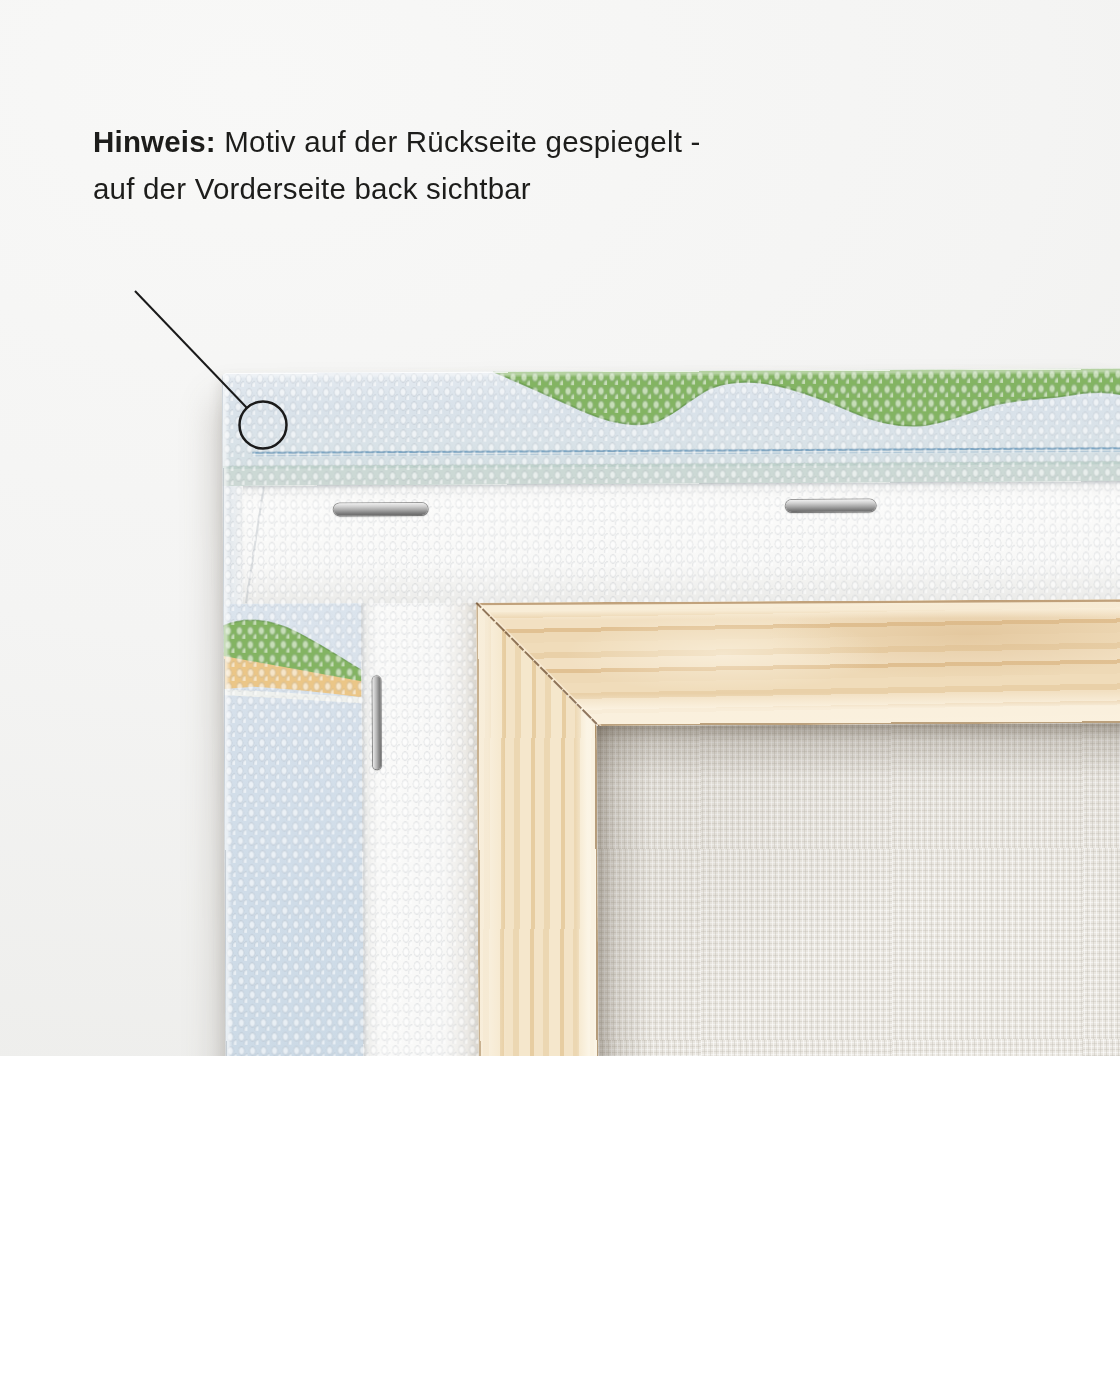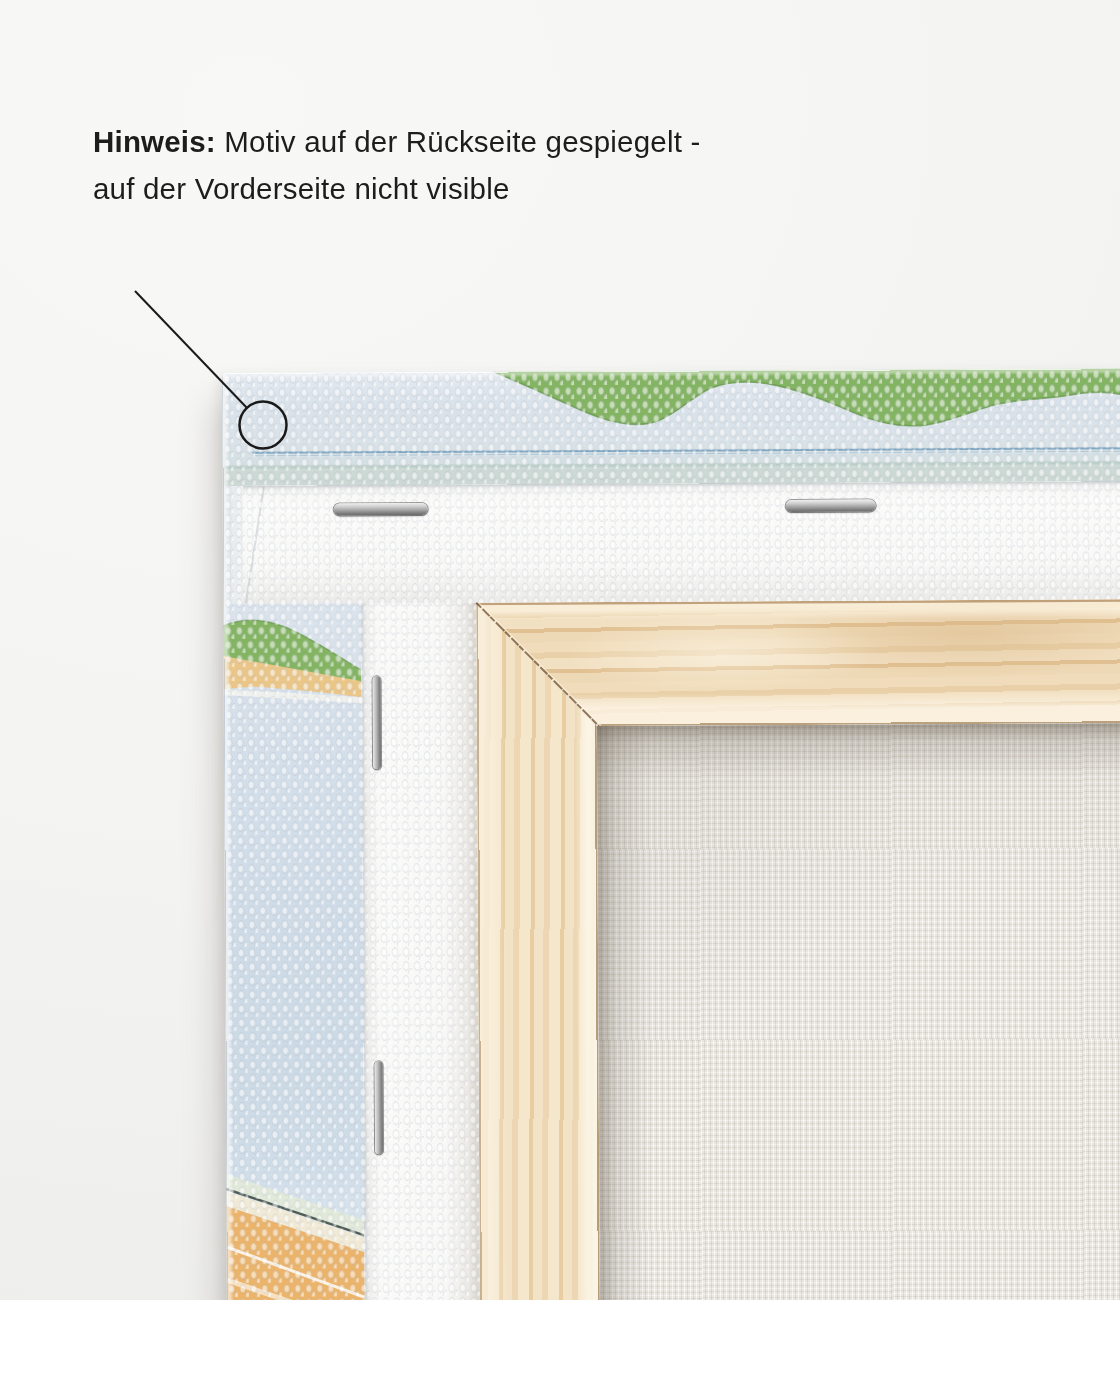--- a/index.html
+++ b/index.html
@@ -1,17 +1,17 @@
 <!DOCTYPE html>
 <html style="--background: #f4f4f3; --text_color: #1d1d1b; --callout_black: #1a1a1a; --hill_green: #83b462; --hill_green_edge: #68984e; --sky_blue: #d9e2ea; --water_teal: #cbd8d4; --horizon_blue: #6e9cbe; --canvas_white: #fafaf9; --raw_canvas: #eae7e1; --wood_light: #f0ddbc; --wood_mid: #ecd6b0; --wood_seam: #5c3a1c; --sand_orange: #ecb46a; --staple_gray: #a9a9a9;"><head>
 <meta charset="utf-8">
 <style>
   html,body{margin:0;padding:0;}
   body{font-family:"Liberation Sans","DejaVu Sans",sans-serif;}
-  .stage{position:relative;width:1120px;height:1300px;overflow:hidden;
+  .stage{position:relative;width:1120px;height:1056px;overflow:hidden;
     background:radial-gradient(130% 95% at 22% 8%, #f8f8f7 0%, #f4f4f3 55%, #eeeeec 100%);}
 
   
   .note{position:absolute;left:93px;top:118px;color:var(--text_color,#1d1d1b);}
   .note p{margin:0;white-space:pre-wrap;}
   .note-de{font-size:29.5px;line-height:47px;letter-spacing:.2px;}
   .note-en{font-size:23.5px;line-height:30px;margin-top:24px;letter-spacing:.1px;}
   .note b{font-weight:700;}
 
   
@@ -92,21 +92,21 @@
     background:
       linear-gradient(180deg, rgba(255,255,255,.85) 0 1px, rgba(255,255,255,.4) 1px 3px, rgba(255,255,255,0) 6px),
       linear-gradient(90deg, rgba(196,202,208,.8) 0 1px, rgba(255,255,255,.55) 1px 3px, rgba(255,255,255,0) 7px);}
 </style>
 </head>
 <body>
 
 <div class="stage">
 
   <div class="note">
-    <p class="note-de"><b>Hinweis:</b><span> Motiv auf der Rückseite gespiegelt -</span><br><span>auf der Vorderseite nicht visible</span></p>
+    <p class="note-de"><b>Hinweis:</b><span> Motiv auf der Rückseite gespiegelt -</span><br><span>auf der Vorderseite back sichtbar</span></p>
   </div>
 
   <div class="art">
 
     <div class="band-top-print">
       <svg width="902" height="113" viewBox="0 0 902 113">
         <path d="M271,0 C305,14 340,31 368,43 C392,53 418,57 436,50 C456,42 470,26 488,18 C505,11 525,10 548,14 C575,19 605,31 632,43 C655,53 678,58 700,56 C722,54 745,44 768,37 C795,29 822,31 845,27 C865,23 884,22 902,27 L902,0 Z" style="fill:var(--hill_green,#83b462)"></path>
         <path d="M271,0 C305,14 340,31 368,43 C392,53 418,57 436,50 C456,42 470,26 488,18 C505,11 525,10 548,14 C575,19 605,31 632,43 C655,53 678,58 700,56 C722,54 745,44 768,37 C795,29 822,31 845,27 C865,23 884,22 902,27" style="fill:none;stroke:var(--hill_green_edge,#68984e);stroke-width:1.6;opacity:.8"></path>
         <line x1="30" y1="80" x2="902" y2="80" style="stroke:var(--horizon_blue,#6e9cbe);stroke-width:2;opacity:.85"></line>
         <line x1="30" y1="83" x2="902" y2="83" style="stroke:#a9c2d4;stroke-width:1;opacity:.8"></line>

